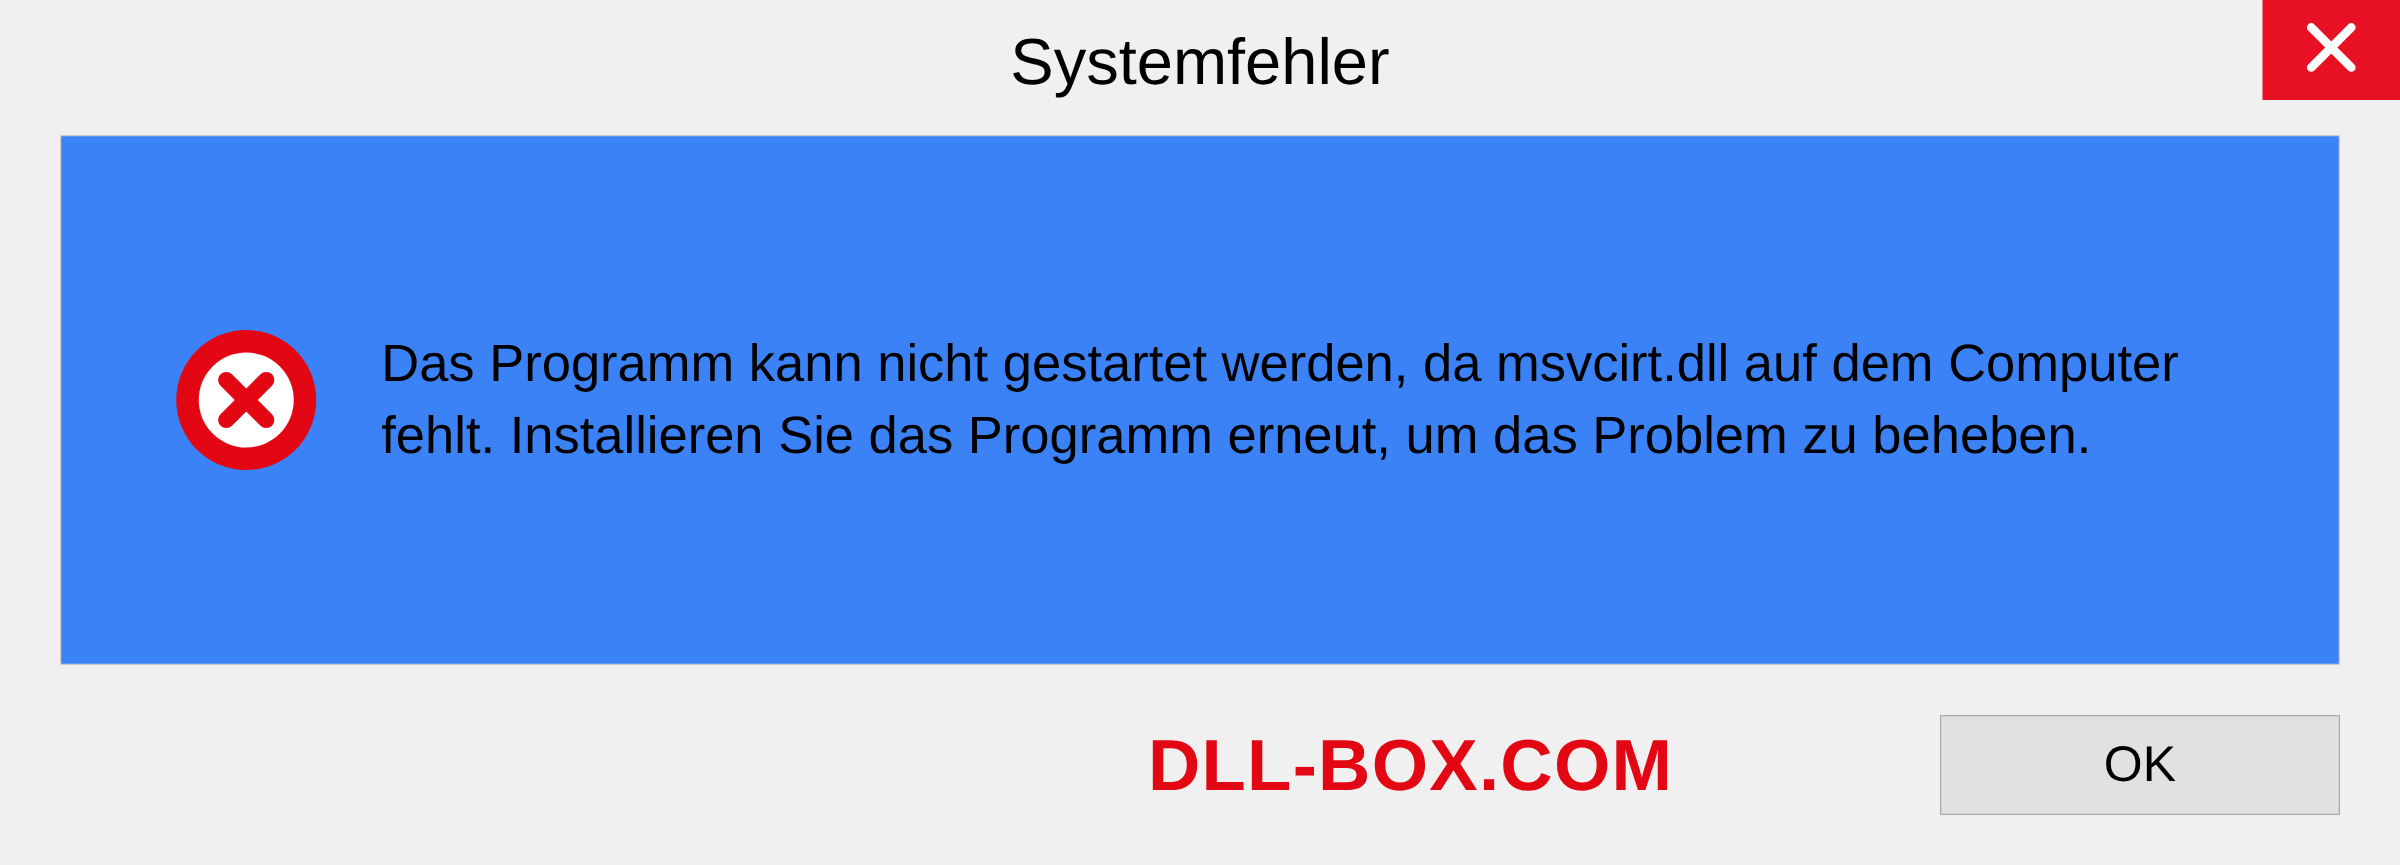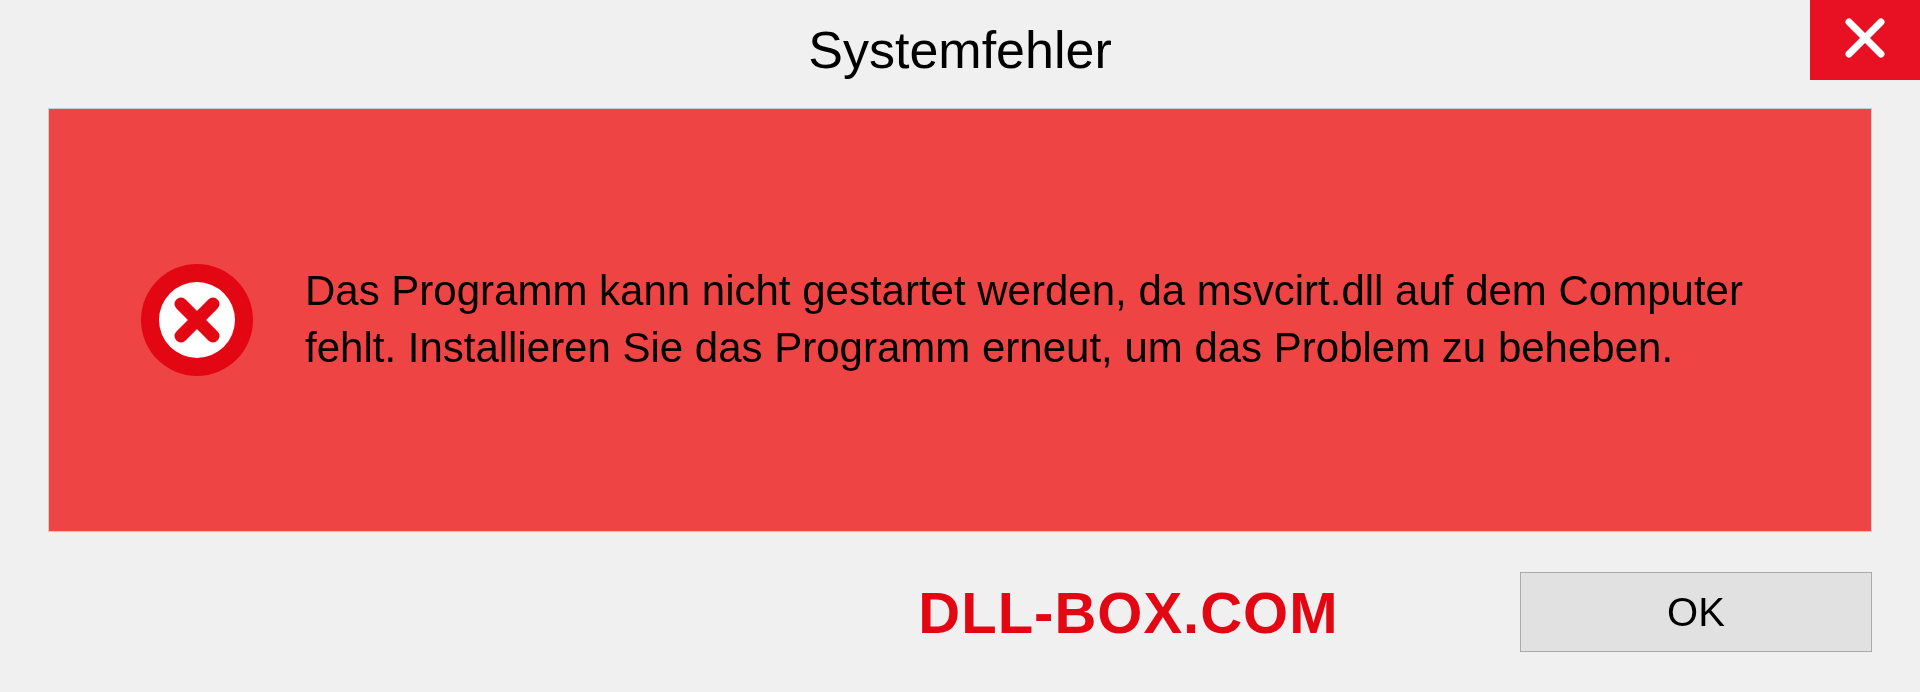--- a/index.html
+++ b/index.html
@@ -47,21 +47,21 @@
       align-items: center;
       justify-content: center;
       cursor: pointer;
     }
     .close-btn svg {
       width: 44px;
       height: 44px;
     }
     .content-panel {
       margin: 8px 48px 0 48px;
-      background: #ef4444;
+      background: #3b82f6;
       border: 1px solid #ccc;
       flex: 1;
       display: flex;
       align-items: center;
       padding: 50px 60px 50px 90px;
       min-height: 0;
     }
     .error-icon {
       flex-shrink: 0;
       width: 116px;
@@ -94,21 +94,21 @@
       left: 50%;
       transform: translateX(-18%);
       font-size: 58px;
       font-weight: 800;
       color: #e30613;
       letter-spacing: 1px;
       font-family: Arial, sans-serif;
       margin-left: 34px;
     }
     .ok-btn {
-      width: 352px;
+      width: 320px;
       height: 80px;
       background: #e1e1e1;
       border: 1px solid #aaa;
       font-size: 40px;
       color: #000;
       cursor: pointer;
       font-family: inherit;
       display: flex;
       align-items: center;
       justify-content: center;

